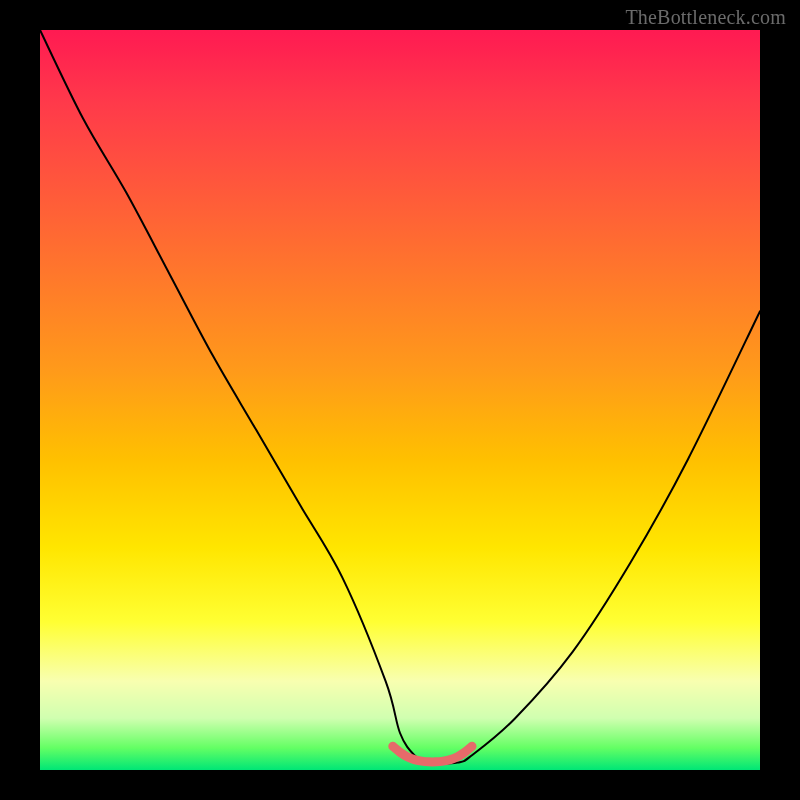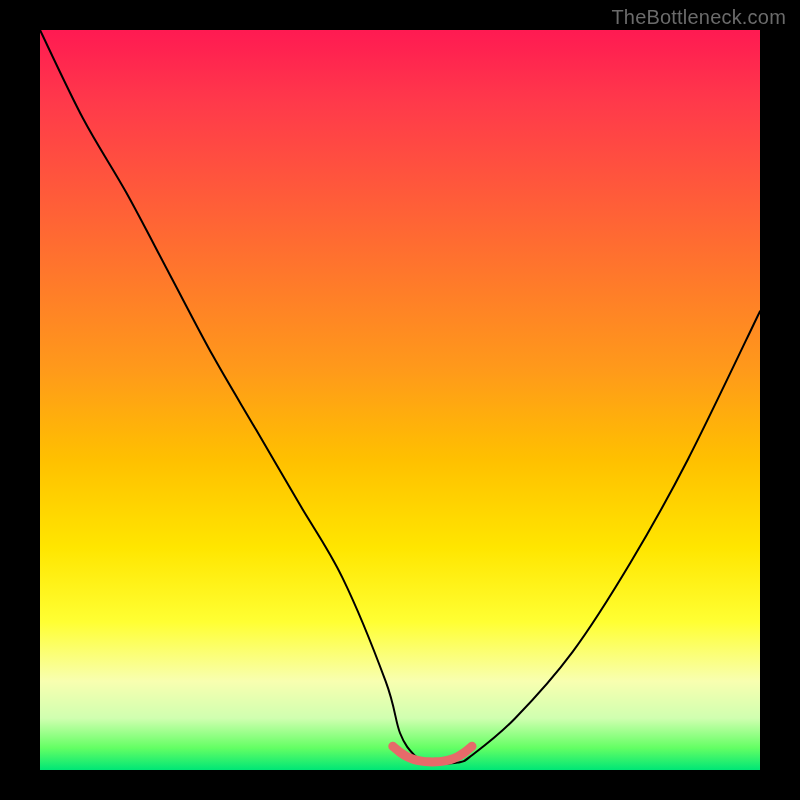--- a/index.html
+++ b/index.html
@@ -9,20 +9,21 @@
     height: 800px;
     background: #000;
     overflow: hidden;
     font-family: Arial, Helvetica, sans-serif;
   }
   .frame {
     position: relative;
     width: 800px;
     height: 628px;
     background: #000;
+    font-family: Liberation Serif, serif;
   }
   .plot-area {
     position: absolute;
     left: 40px;
     top: 30px;
     width: 720px;
     height: 740px;
     
     background: linear-gradient(to bottom,
       #ff1a52 0%,

